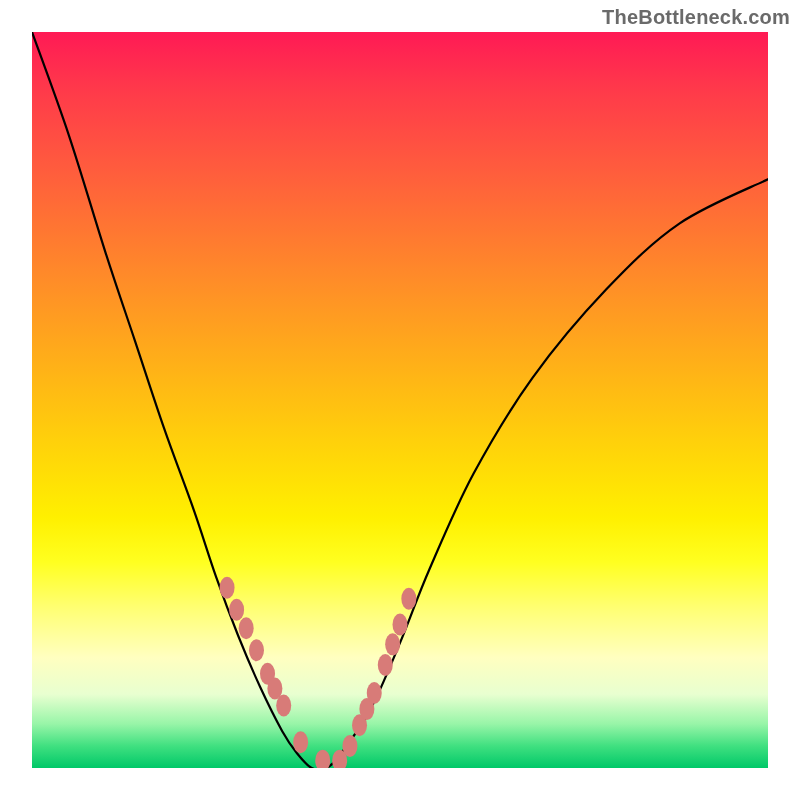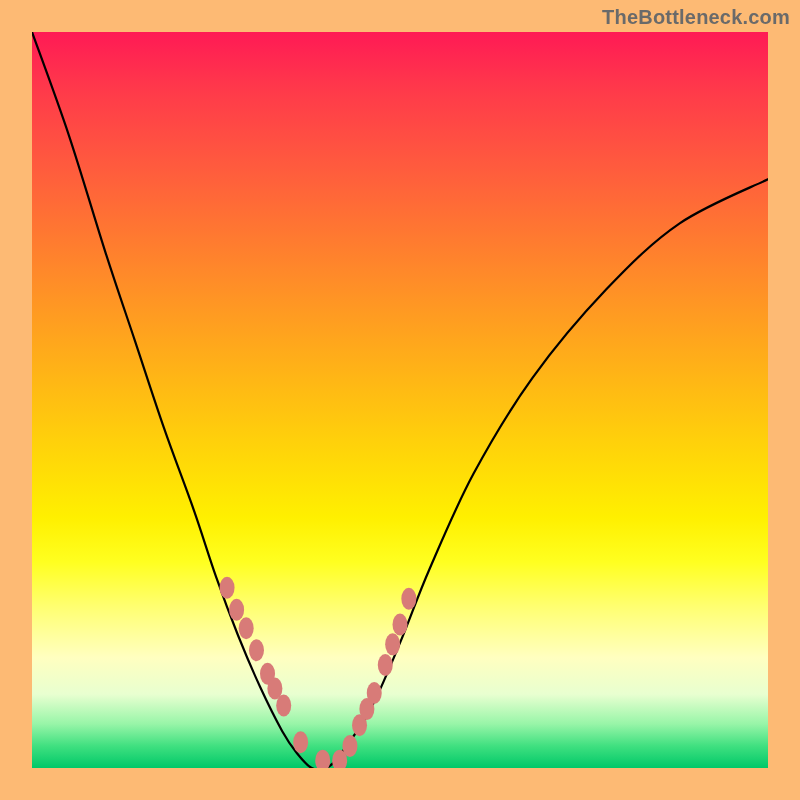--- a/index.html
+++ b/index.html
@@ -1,21 +1,21 @@
 <!DOCTYPE html>
 <html><head>
 <meta charset="utf-8">
 <style>
   * { margin: 0; padding: 0; box-sizing: border-box; }
   html, body { width: 800px; height: 800px; overflow: hidden; background: #000; }
   .frame {
     position: absolute;
     left: 0; top: 0;
     width: 800px; height: 800px;
-    background: #fdba74;
+    background: #ffffff;
   }
   .plot-area {
     position: absolute;
     left: 32px; top: 32px;
     width: 736px; height: 736px;
     background: linear-gradient(to bottom,
       #ff1a55 0%,
       #ff3a4a 8%,
       #ff5a3e 18%,
       #ff7a30 28%,

